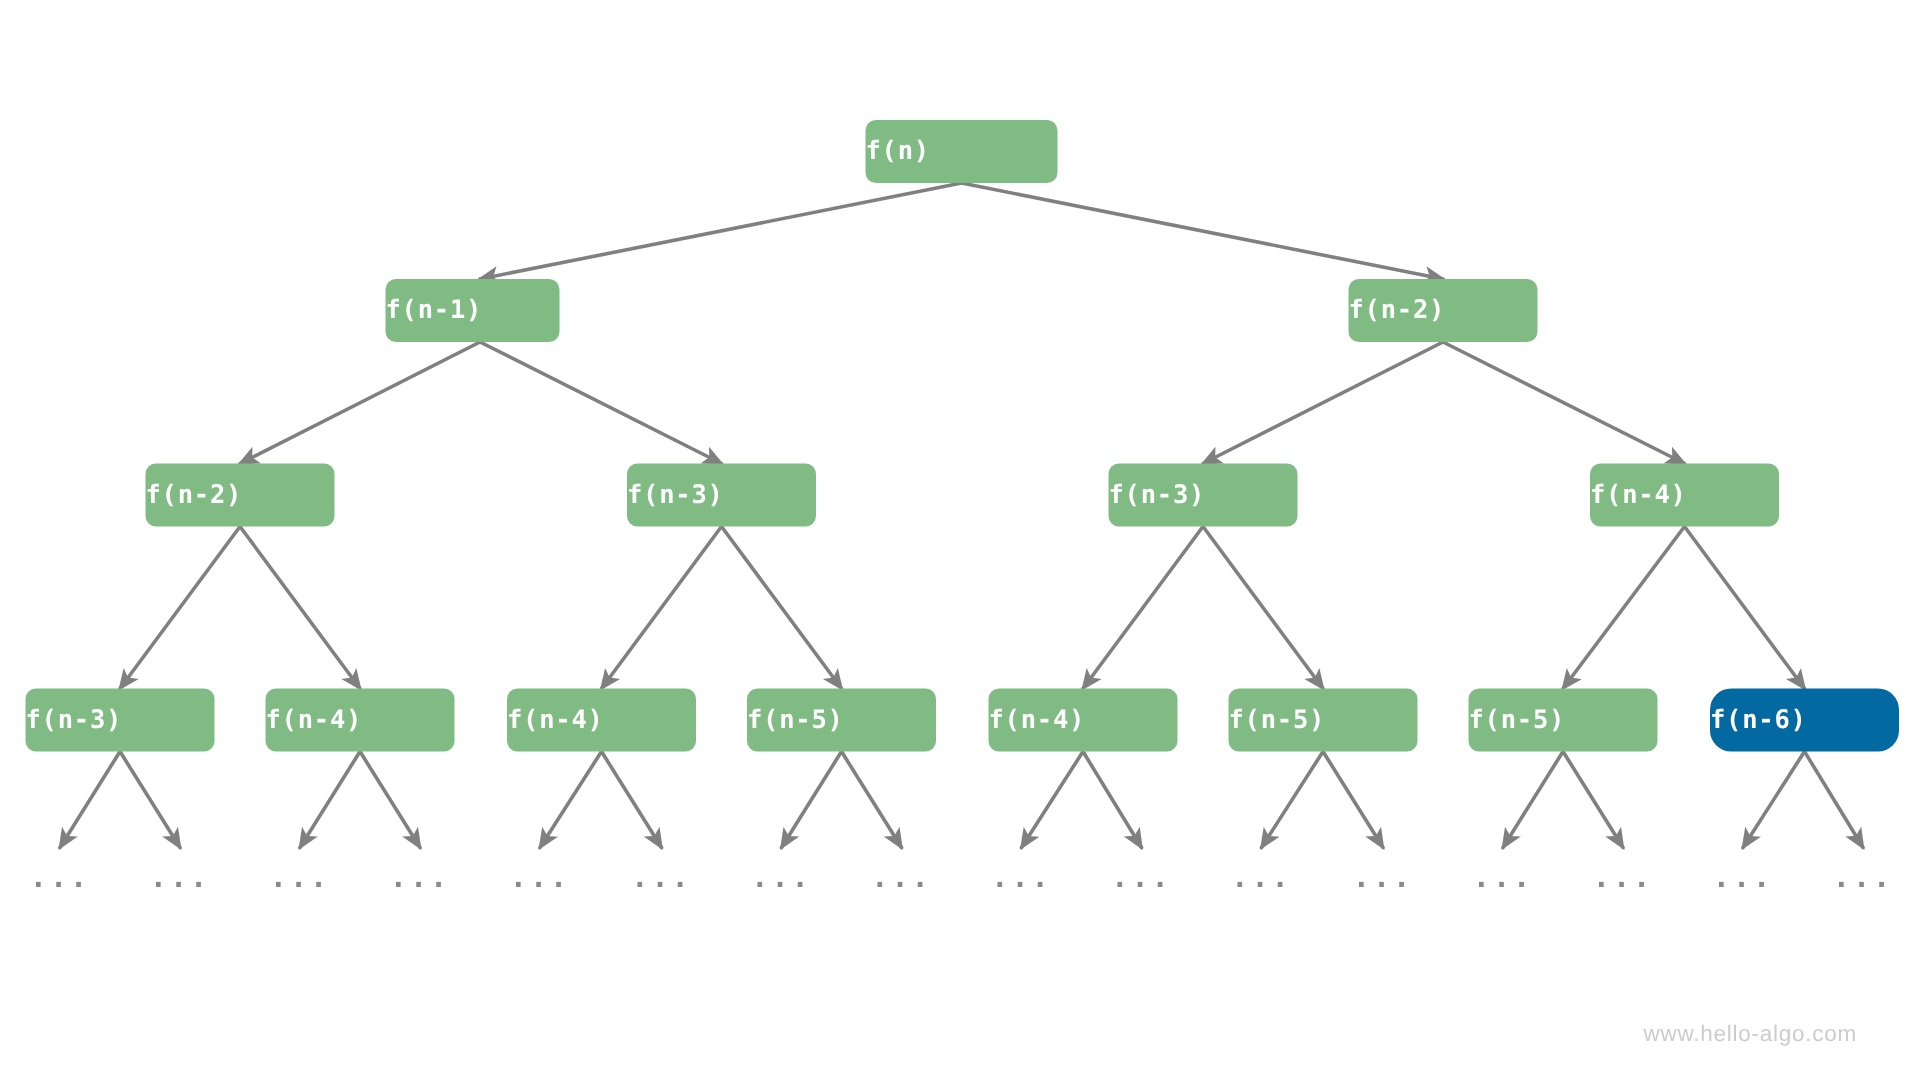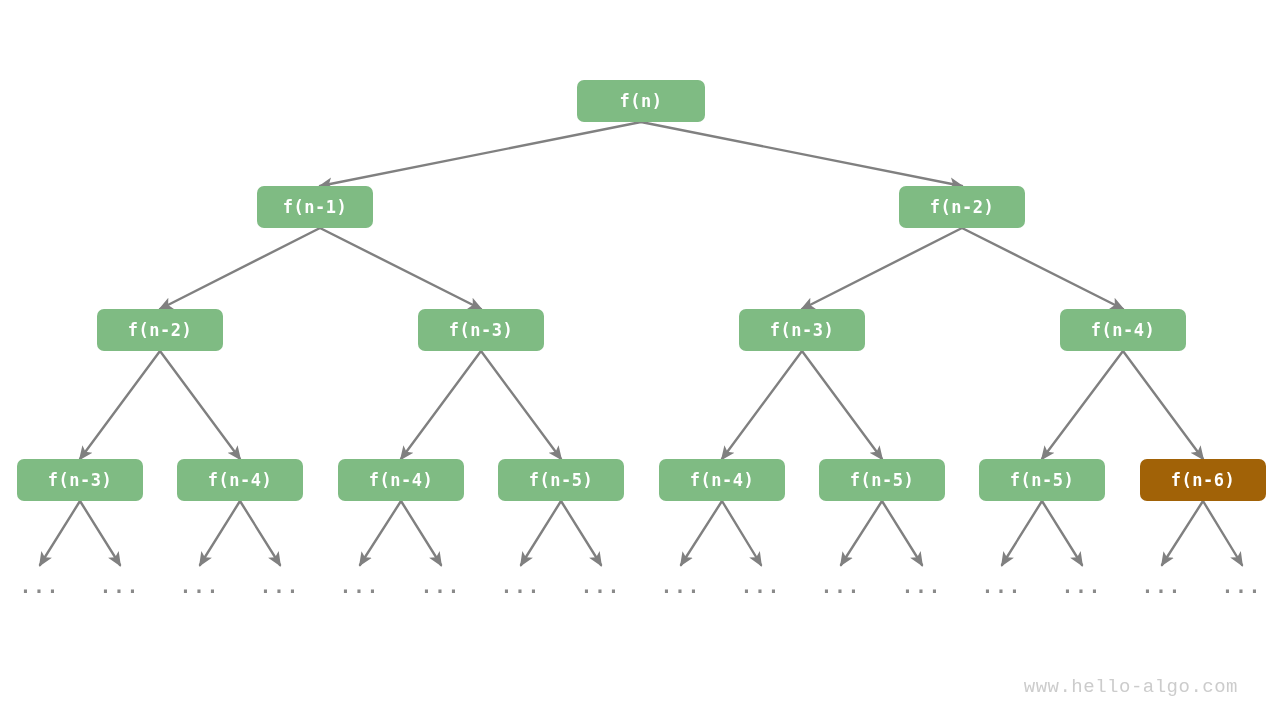--- a/index.html
+++ b/index.html
@@ -28,21 +28,20 @@
   }
   .node {
     position: absolute;
     box-sizing: border-box;
     background: #7fbb83;
     color: #ffffff;
     border-radius: 7px;
     height: 42px;
     display: flex;
     align-items: center;
-    justify-content: center;
     font-family: "DejaVu Sans Mono", "Liberation Mono", monospace;
     font-size: 17px;
     font-weight: bold;
     letter-spacing: 0.5px;
     white-space: nowrap;
     user-select: none;
   }
   .ellipsis {
     position: absolute;
     color: #8a8a8a;
@@ -52,22 +51,22 @@
     letter-spacing: 2px;
     line-height: 1;
     transform: translate(-50%, -50%);
     user-select: none;
   }
   #watermark {
     position: absolute;
     right: 42px;
     bottom: 22px;
     color: #cccccc;
-    font-family: Liberation Mono, monospace;
-    font-size: 19px;
+    font-family: Liberation Sans, sans-serif;
+    font-size: 15px;
     letter-spacing: 0.5px;
     user-select: none;
   }
 </style>
 </head>
 <body>
 
 <div id="canvas">
 
   <svg id="edges" viewBox="0 0 1280 720" xmlns="http://www.w3.org/2000/svg">
@@ -146,21 +145,21 @@
       </div>
       <div class="node" style="left: 659px; top: 459px; width: 126px; background: rgb(127, 187, 131); color: rgb(255, 255, 255);">
         <span>f(n-4)</span>
       </div>
       <div class="node" style="left: 819px; top: 459px; width: 126px; background: rgb(127, 187, 131); color: rgb(255, 255, 255);">
         <span>f(n-5)</span>
       </div>
       <div class="node" style="left: 979px; top: 459px; width: 126px; background: rgb(127, 187, 131); color: rgb(255, 255, 255);">
         <span>f(n-5)</span>
       </div>
-      <div class="node" style="left: 1140px; top: 459px; width: 126px; background: #a16207; color: rgb(255, 255, 255);">
+      <div class="node" style="left: 1140px; top: 459px; width: 126px; background: #0369a1; color: rgb(255, 255, 255); border-radius: 14px;">
         <span>f(n-6)</span>
       </div>
     </div>
 
   <div id="ellipsis-layer">
       <div class="ellipsis" style="left: 40px; top: 586px; color: rgb(138, 138, 138);">...</div>
       <div class="ellipsis" style="left: 120px; top: 586px; color: rgb(138, 138, 138);">...</div>
       <div class="ellipsis" style="left: 200px; top: 586px; color: rgb(138, 138, 138);">...</div>
       <div class="ellipsis" style="left: 280px; top: 586px; color: rgb(138, 138, 138);">...</div>
       <div class="ellipsis" style="left: 360px; top: 586px; color: rgb(138, 138, 138);">...</div>

